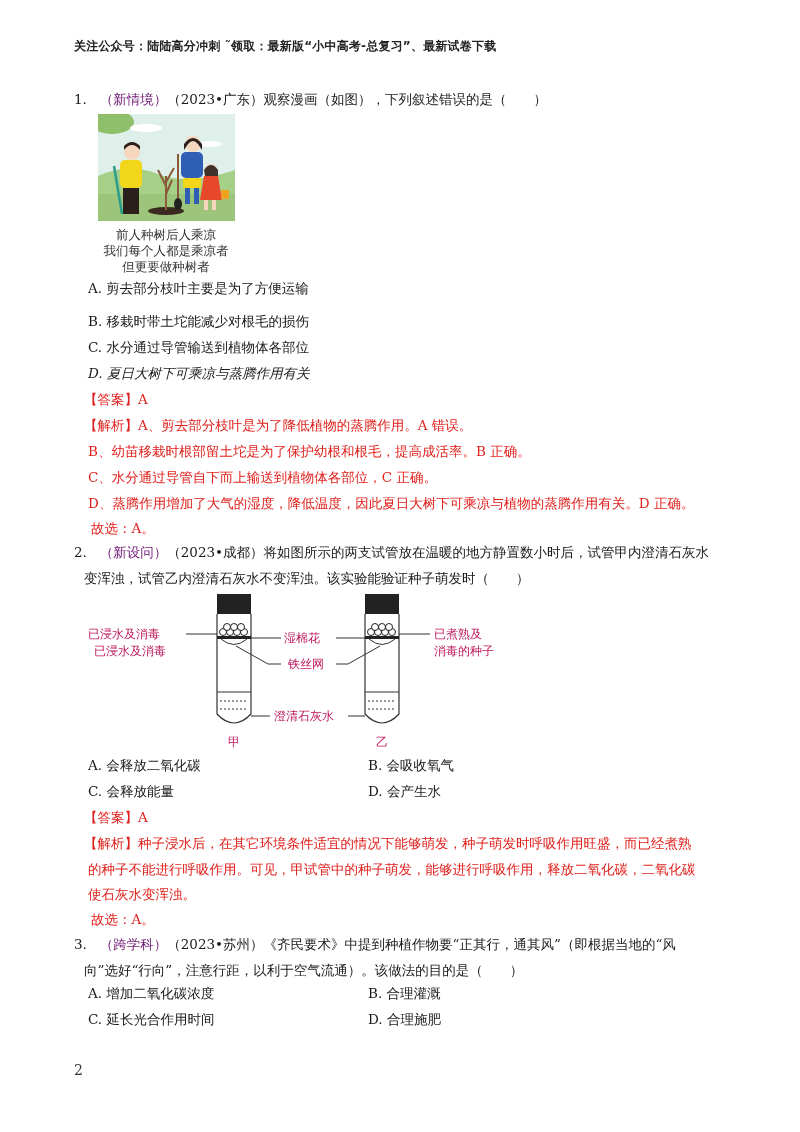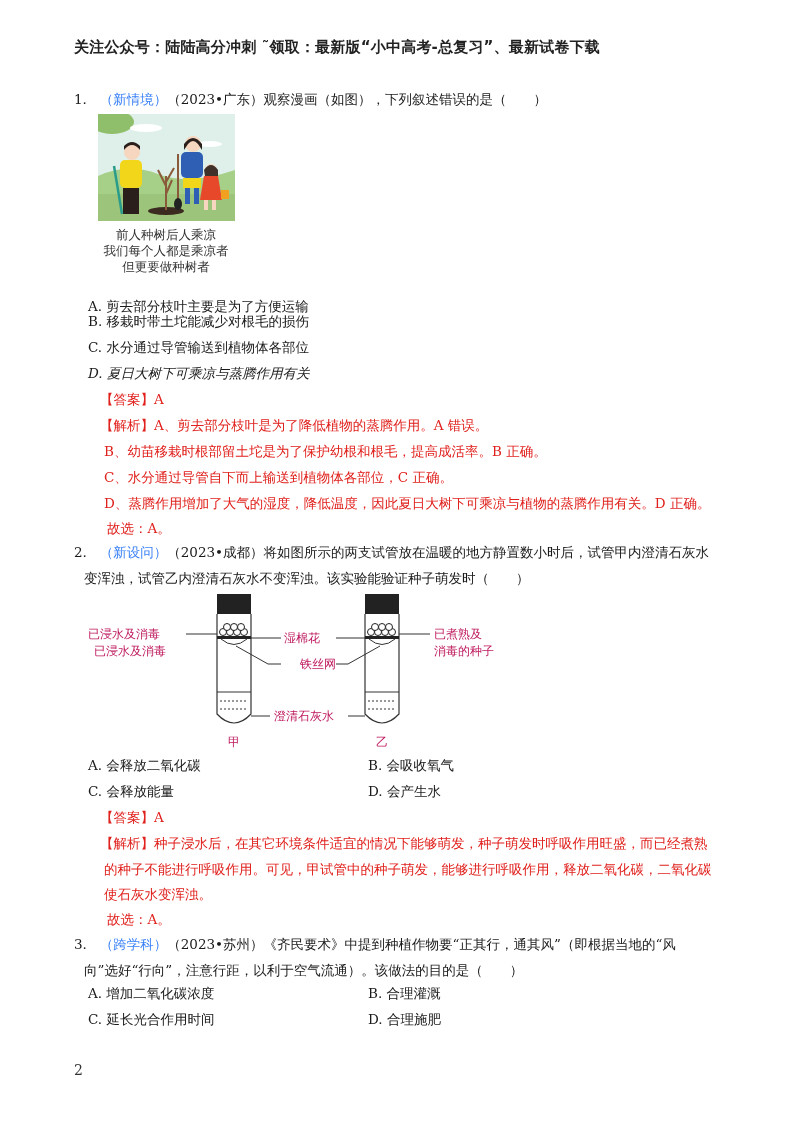--- a/index.html
+++ b/index.html
@@ -1,24 +1,24 @@
 <!DOCTYPE html>
 <html><head>
 <meta charset="utf-8">
 <style>
   html, body { margin: 0; padding: 0; }
   body {
     width: 800px; height: 1132px; background: #ffffff; position: relative; overflow: hidden;
     font-family: "DejaVu Serif", "Liberation Serif", serif; color: #1a1a1a;
   }
   .abs { position: absolute; }
-  .header { left: 74px; top: 38px; font-family: "DejaVu Sans", "Liberation Sans", sans-serif; font-size: 15px; font-weight: bold; color: #222; letter-spacing: 0.2px; white-space: nowrap; }
+  .header { left: 74px; top: 38px; font-family: "DejaVu Sans", "Liberation Sans", sans-serif; font-size: 12px; font-weight: bold; color: #222; letter-spacing: 0.2px; white-space: nowrap; }
   .q-line { font-size: 13.5px; white-space: nowrap; line-height: 18px; }
-  .tag { color: #3b82f6; }
-  .red { color: #e0201c; margin-left: 16px; }
+  .tag { color: #701a75; }
+  .red { color: #e0201c; }
   .opt { font-size: 13.5px; white-space: nowrap; }
   .caption { font-size: 12.5px; color: #333; text-align: center; line-height: 16px; width: 160px; }
   .pageno { left: 74px; top: 1062px; font-size: 14px; color: #333; }
   .illus { left: 98px; top: 114px; width: 137px; height: 107px; }
   .diag-label { font-size: 12px; color: #be185d; white-space: nowrap; font-family: "DejaVu Sans", "Liberation Sans", sans-serif; }
 </style>
 </head>
 <body>
 
 <div class="abs header">关注公众号：陆陆高分冲刺 ˜领取：最新版“小中高考-总复习”、最新试卷下载</div>
@@ -62,21 +62,21 @@
     <rect x="123" y="76" width="8" height="9" fill="#f2a020"></rect>
   </svg>
 </div>
 
 <div class="abs caption" style="left:86px; top:227px;">
   <div>前人种树后人乘凉</div>
   <div>我们每个人都是乘凉者</div>
   <div>但更要做种树者</div>
 </div>
 
-<div class="abs opt" style="left:88px; top:298px;text-align:right;"><span>A.</span>&nbsp;<span>剪去部分枝叶主要是为了方便运输</span></div>
+<div class="abs opt" style="left:88px; top:280px;text-align:right;"><span>A.</span>&nbsp;<span>剪去部分枝叶主要是为了方便运输</span></div>
 <div class="abs opt" style="left:88px; top:313px;"><span>B.</span>&nbsp;<span>移栽时带土坨能减少对根毛的损伤</span></div>
 <div class="abs opt" style="left:88px; top:339px;"><span>C.</span>&nbsp;<span>水分通过导管输送到植物体各部位</span></div>
 <div class="abs opt" style="left:88px; top:365px;font-style:italic;"><span>D.</span>&nbsp;<span>夏日大树下可乘凉与蒸腾作用有关</span></div>
 
 <div class="abs opt red" style="left:84px; top:391px;">【答案】A</div>
 <div class="abs opt red" style="left:84px; top:417px;">【解析】A、剪去部分枝叶是为了降低植物的蒸腾作用。A 错误。</div>
 <div class="abs opt red" style="left:88px; top:443px;">B、幼苗移栽时根部留土坨是为了保护幼根和根毛，提高成活率。B 正确。</div>
 <div class="abs opt red" style="left:88px; top:469px;">C、水分通过导管自下而上输送到植物体各部位，C 正确。</div>
 <div class="abs opt red" style="left:88px; top:495px;">D、蒸腾作用增加了大气的湿度，降低温度，因此夏日大树下可乘凉与植物的蒸腾作用有关。D 正确。</div>
 <div class="abs opt red" style="left:91px; top:520px;">故选：A。</div>
@@ -131,21 +131,21 @@
     <path d="M250 72 L262 72 L294 54" fill="none" stroke="#333"></path>
     <line x1="165" y1="124" x2="184" y2="124" stroke="#333"></line>
     <line x1="262" y1="124" x2="279" y2="124" stroke="#333"></line>
     <line x1="313" y1="42" x2="344" y2="42" stroke="#333"></line>
   </svg>
   <div class="abs diag-label" style="left:2px; top:34px;">
     <div>已浸水及消毒</div>
     <div style="padding-left:6px;">已浸水及消毒</div>
   </div>
   <div class="abs diag-label" style="left:198px; top:38px;">湿棉花</div>
-  <div class="abs diag-label" style="left:202px; top:64px;margin-left:12px;">铁丝网</div>
+  <div class="abs diag-label" style="left:202px; top:64px;">铁丝网</div>
   <div class="abs diag-label" style="left:188px; top:116px;">澄清石灰水</div>
   <div class="abs diag-label" style="left:348px; top:34px;">
     <div>已煮熟及</div>
     <div>消毒的种子</div>
   </div>
   <div class="abs diag-label" style="left:142px; top:142px;">甲</div>
   <div class="abs diag-label" style="left:290px; top:142px;">乙</div>
 </div>
 
 <div class="abs opt" style="left:88px; top:757px;"><span>A.</span>&nbsp;<span>会释放二氧化碳</span></div>

